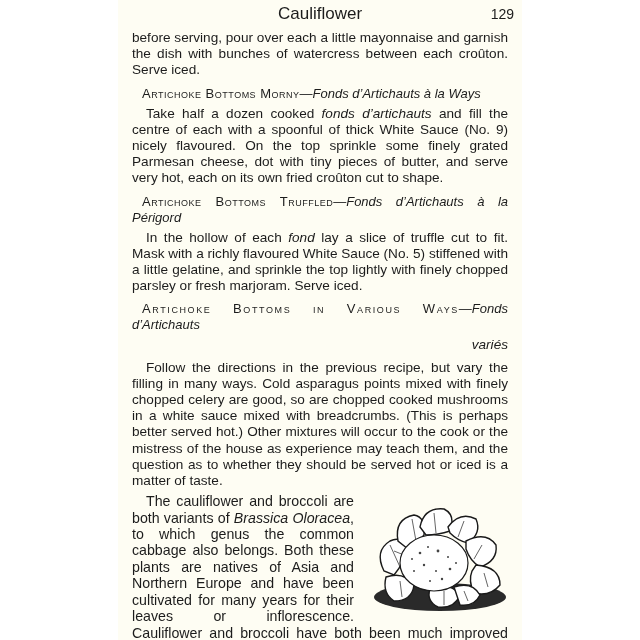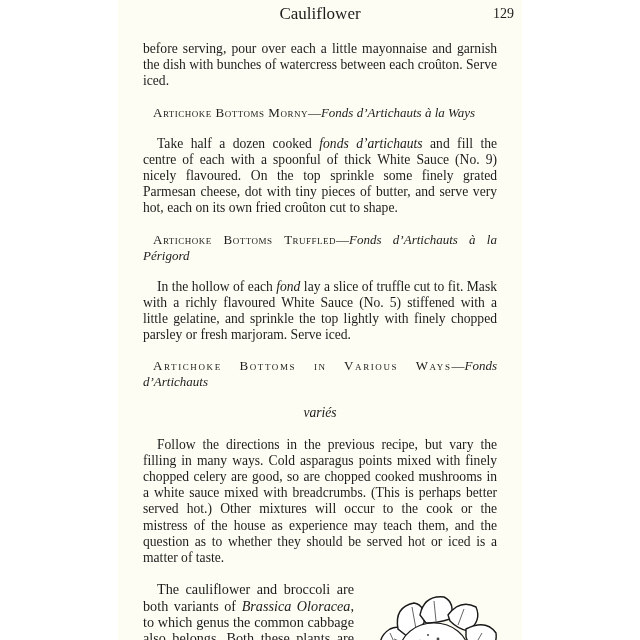--- a/index.html
+++ b/index.html
@@ -1,33 +1,33 @@
 <!DOCTYPE html>
 <html><head>
   <meta charset="utf-8">
   <style>
     html, body { margin: 0; padding: 0; background: #ffffff; }
     body { width: 640px; height: 640px; position: relative; overflow: hidden; }
     .page {
       position: absolute; left: 118px; top: 0; width: 404px; height: 640px;
       background: #fefdf3;
-      font-family: Liberation Serif, serif;
+      font-family: Liberation Sans, sans-serif;
       color: #1c1c1c;
     }
     .runhead { position: absolute; top: 4px; left: 0; width: 404px; height: 20px; }
     .runhead .title { position: absolute; left: 0; width: 404px; text-align: center; font-size: 17px; top: 0; }
     .runhead .pnum { position: absolute; right: 8px; top: 2px; font-size: 14px; }
     .body { position: absolute; left: 10px; top: 26px; width: 384px; font-size: 13.6px; line-height: 16.2px; }
-    p { margin: 15px; text-align: justify; }
+    p { margin: 4px; text-align: justify; }
     .indent { text-indent: 14px; }
     .head { font-size: 13px; margin-top: 7px; text-indent: 10px; line-height: 16px; }
     .sc { font-variant: small-caps; letter-spacing: 0.5px; }
     i { font-style: italic; }
     .centerhead { text-align: center; font-size: 15.5px; margin-top: 8px; margin-bottom: 1px; }
-    .head-second { text-align: center; font-style: italic; }
+    .head-second { text-align: right; font-style: italic; }
     .gap { margin-top: 6px; }
     .float-art { float: right; width: 148px; height: 120px; margin: 8px 0 0 10px; }
   </style>
 </head>
 <body>
 
 <div class="page">
   <div class="runhead">
     <div class="title">Cauliflower</div>
     <div class="pnum">129</div>

